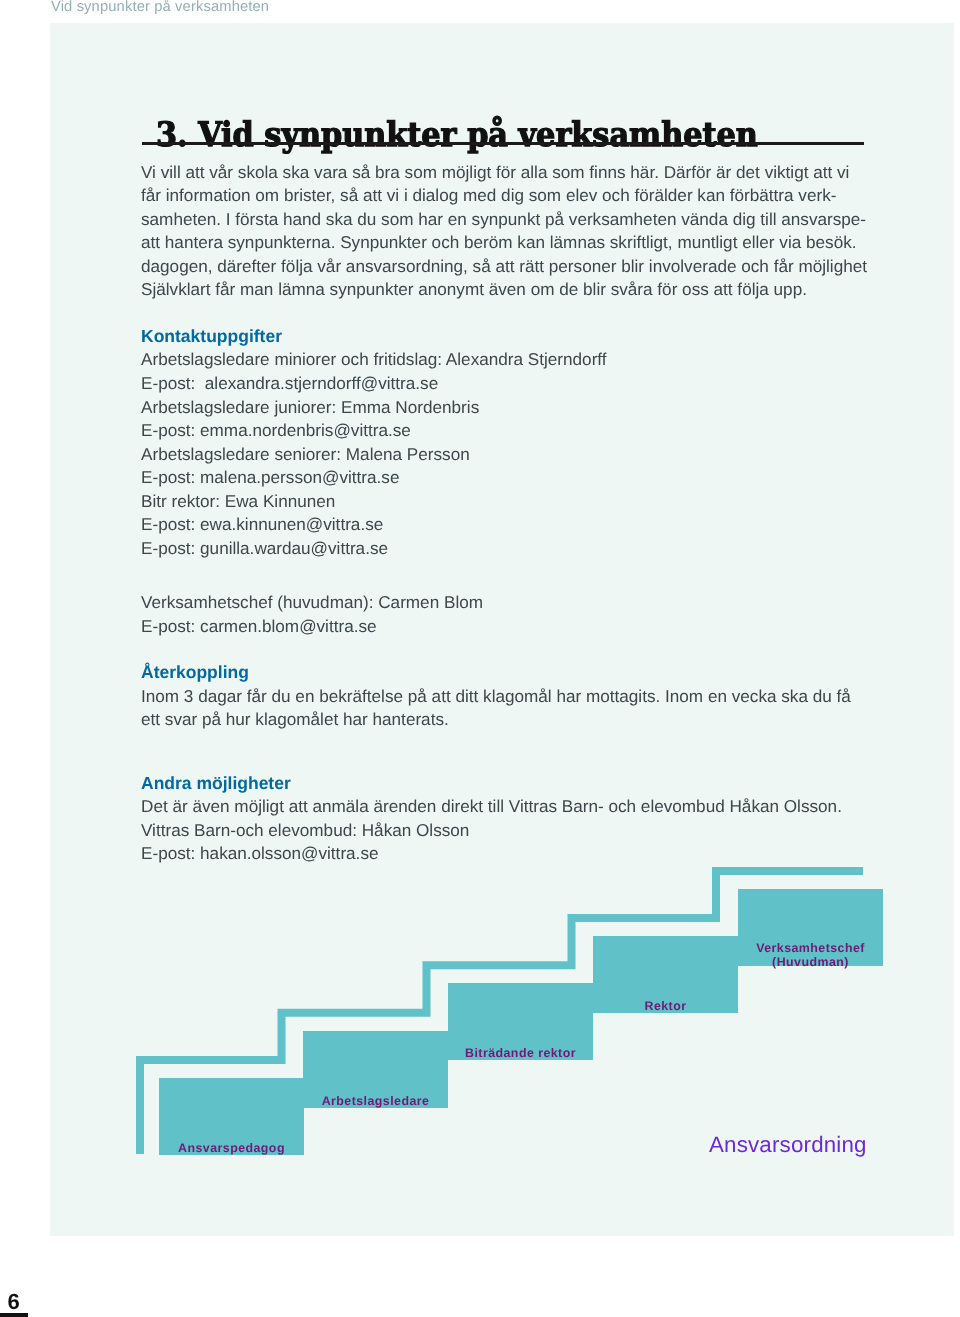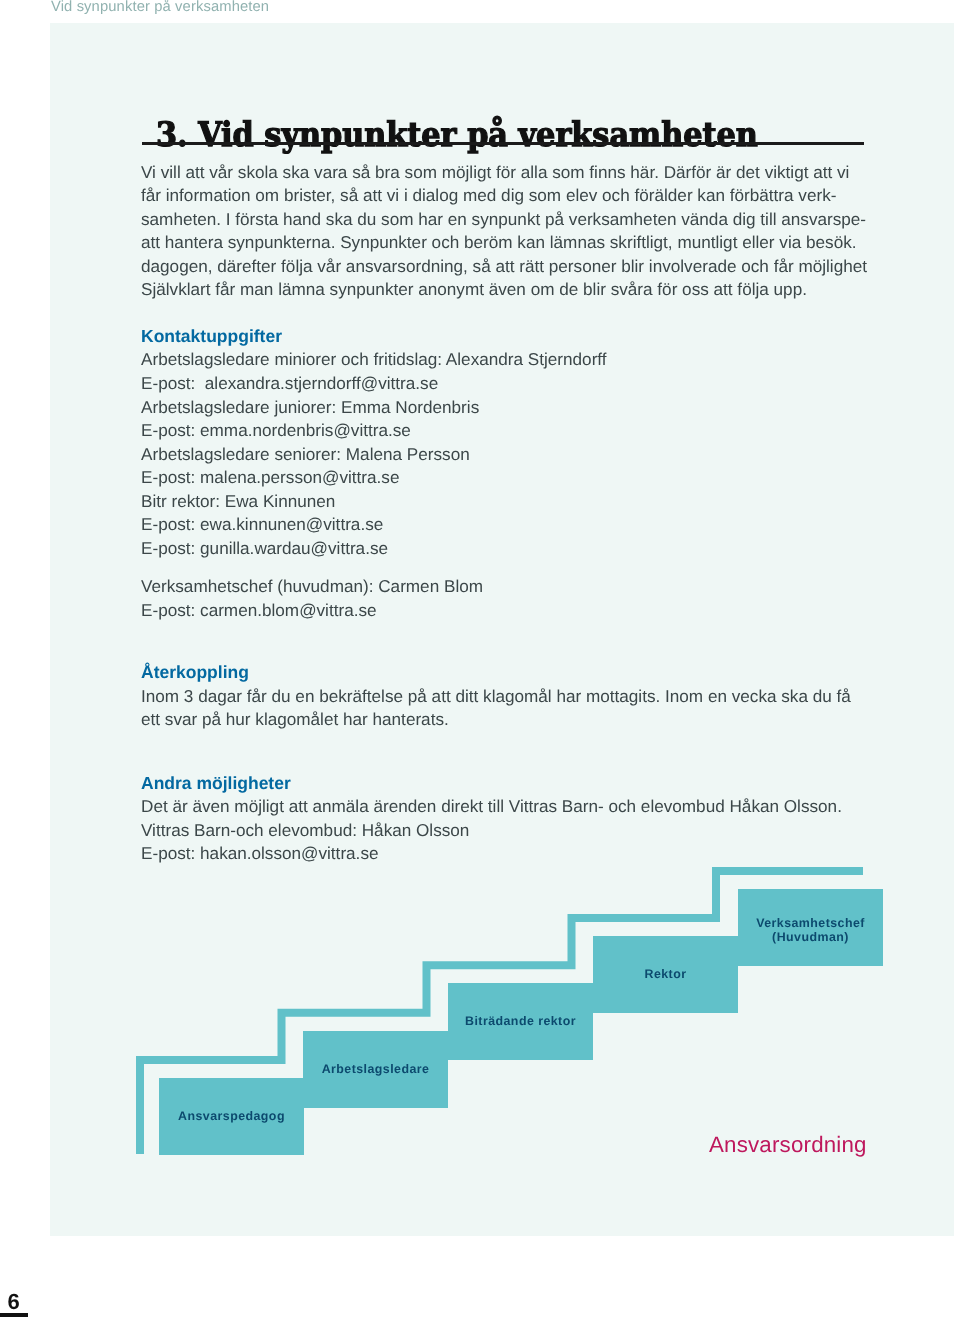--- a/index.html
+++ b/index.html
@@ -15,25 +15,25 @@
            font-family:"DejaVu Serif",serif;font-stretch:condensed;font-weight:bold;
            font-size:33.7px;line-height:34px;color:#111111;white-space:nowrap;
            -webkit-text-stroke:1.25px #111111;}
   .rule{position:absolute;left:142px;width:722px;height:2.6px;background:#1b1b1b;}
   .blk{position:absolute;left:141px;width:760px;font-size:17.15px;line-height:23.55px;color:#3C4749;}
   .blk .hd{font-weight:bold;font-size:17.5px;color:#0369a1;}
   .nowrap{white-space:pre;}
   .diagram{position:absolute;left:0;top:0;width:960px;height:1317px;}
   .diagram .stair{position:absolute;left:0;top:0;}
   .dbox{position:absolute;width:145px;height:77px;background:#61C1C9;
-        display:flex;align-items:center;justify-content:center;text-align:center;
-        color:#0c4a6e;font-size:12.4px;font-weight:bold;letter-spacing:0.45px;line-height:13.5px;}
+        display:flex;align-items:flex-end;justify-content:center;text-align:center;
+        color:#701a75;font-size:12.4px;font-weight:bold;letter-spacing:0.45px;line-height:13.5px;}
   .dbox span{filter:opacity(99.9%);}
   .dbox .two{white-space:pre-line;display:block;position:relative;top:3px;}
-  .ansv{position:absolute;font-size:22.3px;color:#be185d;white-space:nowrap;letter-spacing:0.2px;line-height:22.3px;}
+  .ansv{position:absolute;font-size:22.3px;color:#6d28d9;white-space:nowrap;letter-spacing:0.2px;line-height:22.3px;}
   .pagenum{position:absolute;font-family:"Liberation Sans",sans-serif;font-weight:bold;
            font-size:22px;line-height:22px;color:#111;}
   .pagerule{position:absolute;background:#111;}
 </style>
 </head>
 <body>
 
 <div class="page">
   <div class="runhead">Vid synpunkter på verksamheten</div>
   <div class="panel"></div>
@@ -55,21 +55,21 @@
     <div class="nowrap">E-post:  alexandra.stjerndorff@vittra.se</div>
     <div class="nowrap">Arbetslagsledare juniorer: Emma Nordenbris</div>
     <div class="nowrap">E-post: emma.nordenbris@vittra.se</div>
     <div class="nowrap">Arbetslagsledare seniorer: Malena Persson</div>
     <div class="nowrap">E-post: malena.persson@vittra.se</div>
     <div class="nowrap">Bitr rektor: Ewa Kinnunen</div>
     <div class="nowrap">E-post: ewa.kinnunen@vittra.se</div>
     <div class="nowrap">E-post: gunilla.wardau@vittra.se</div>
   </div>
 
-  <div class="blk" style="top:575px">
+  <div class="blk" style="top:591px">
     <div class="nowrap">Verksamhetschef (huvudman): Carmen Blom</div>
     <div class="nowrap">E-post: carmen.blom@vittra.se</div>
   </div>
 
   <div class="blk" style="top:661px">
     <div class="hd">Återkoppling</div>
     <div class="nowrap">Inom 3 dagar får du en bekräftelse på att ditt klagomål har mottagits. Inom en vecka ska du få</div>
     <div class="nowrap">ett svar på hur klagomålet har hanterats.</div>
   </div>
 

